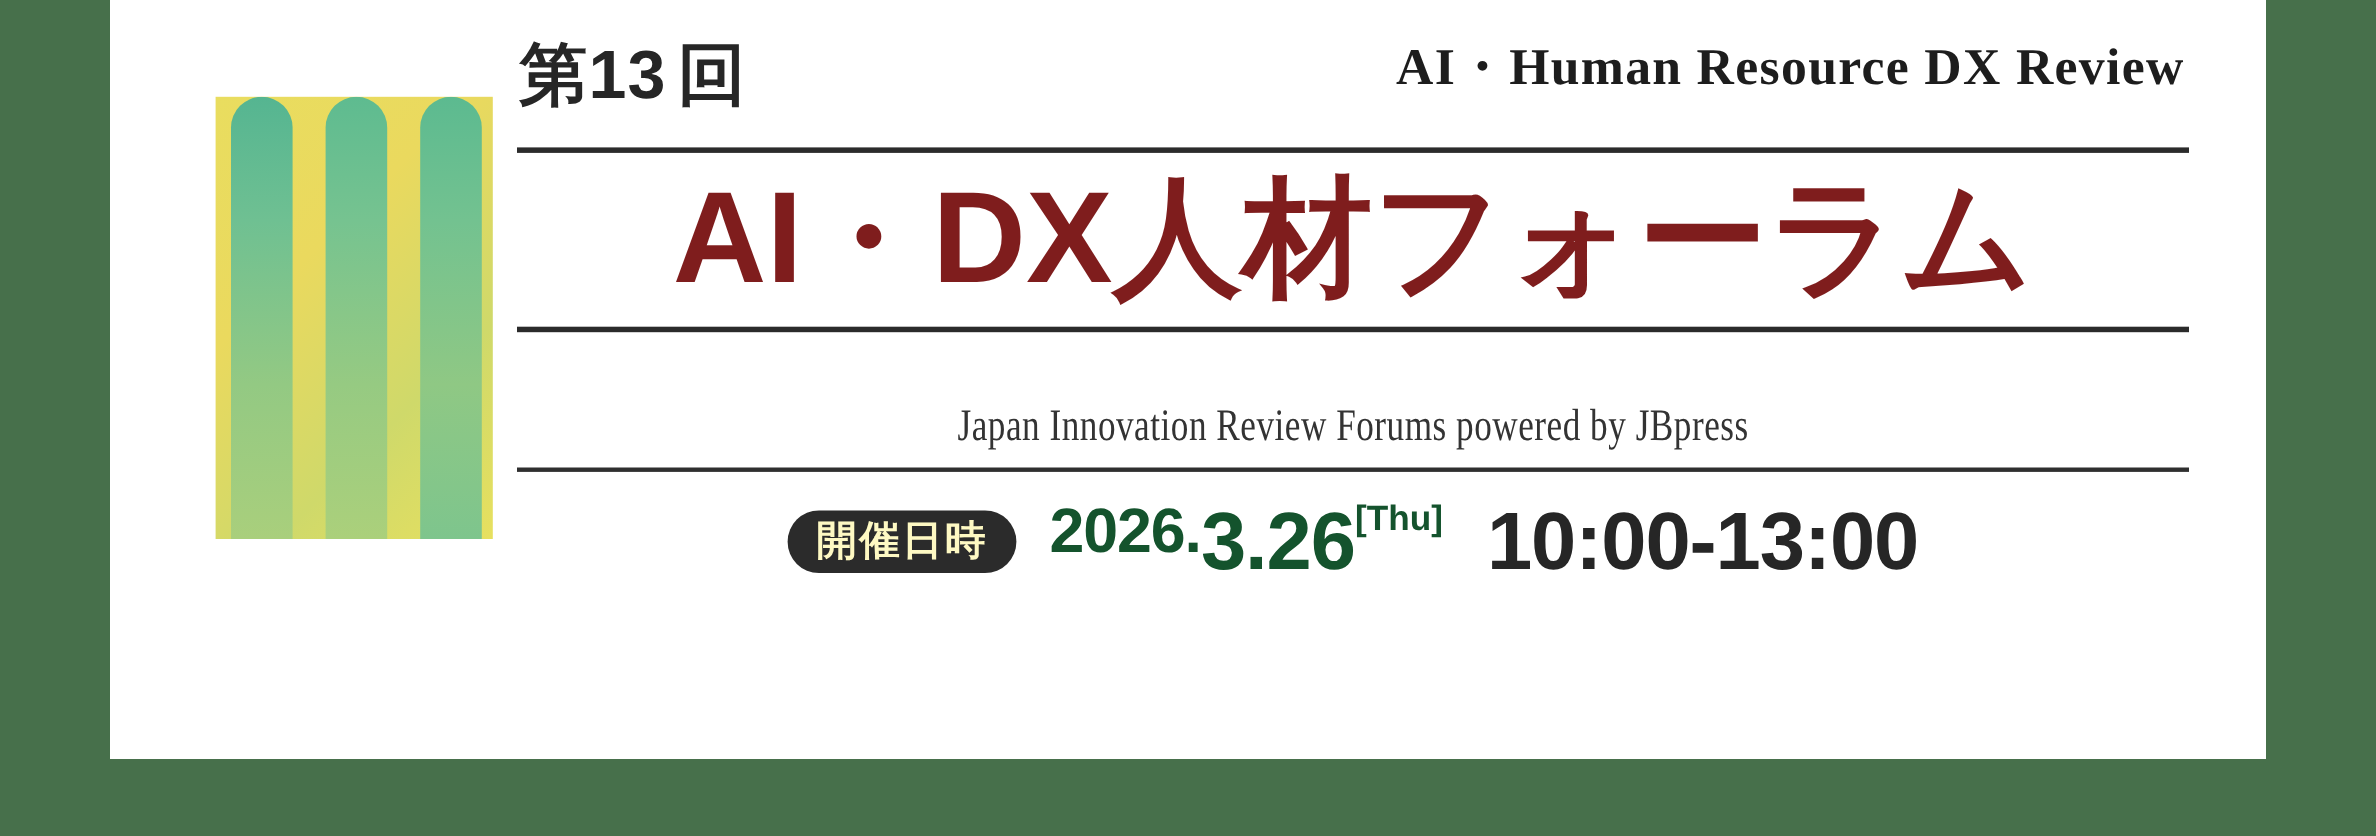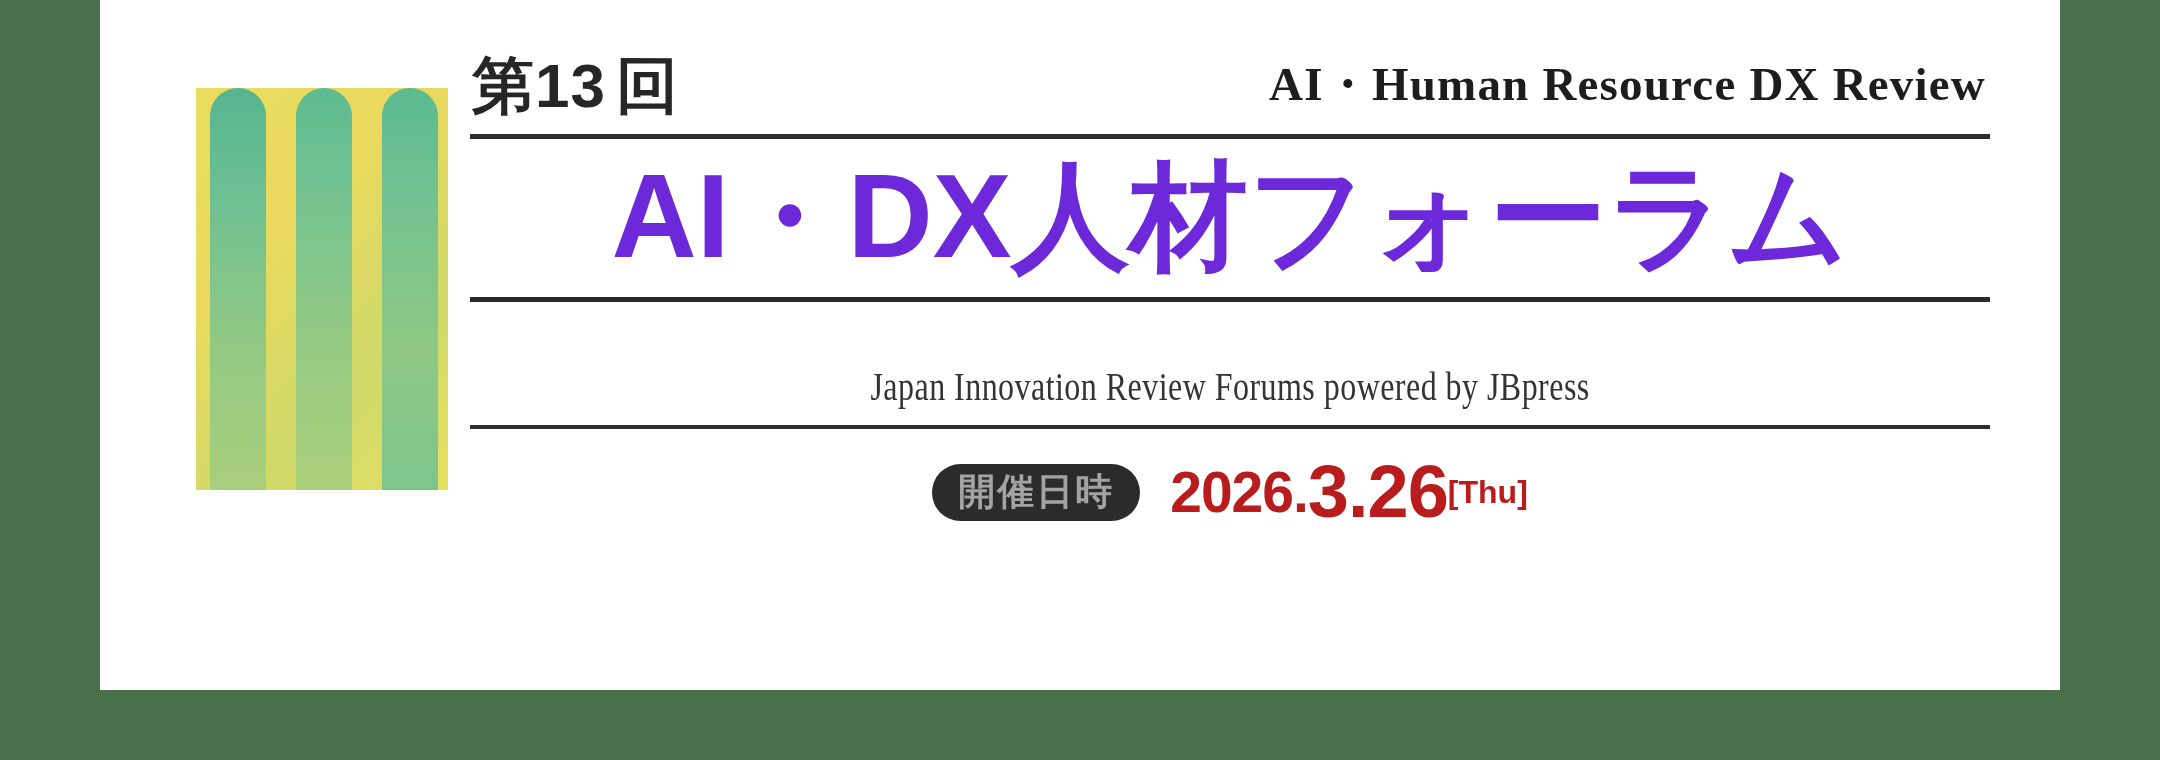--- a/index.html
+++ b/index.html
@@ -27,21 +27,21 @@
     border-radius:28px 28px 0 0;
   }
   .logo .bar.b1 { left:14px;  background:linear-gradient(180deg,#55b591 0%, #6fc092 28%, #93c983 65%, #a9cf7c 100%); }
   .logo .bar.b2 { left:100px; background:linear-gradient(180deg,#5ebb90 0%, #76c390 28%, #96ca82 65%, #abd07b 100%); }
   .logo .bar.b3 { left:186px; background:linear-gradient(180deg,#5cba90 0%, #73c290 28%, #8fc884 65%, #7ec58d 100%); }
 
   
   .col { position:absolute; left:370px; top:38px; width:1520px; }
 
   .rowtop {
-    display:flex; align-items:center; justify-content:space-between;
+    display:flex; align-items:flex-start; justify-content:space-between;
     height:96px; padding:0 4px 0 2px;
   }
   .kaisu {
     font-size:62px; font-weight:700; color:#262626;
     letter-spacing:1px; line-height:1; white-space:nowrap;
   }
   .kaisu .num { font-family:"Liberation Sans", sans-serif; }
   .kaisu .kai { margin-left:10px; }
   .enhead {
     font-family:"Liberation Serif", serif;
@@ -51,43 +51,43 @@
   }
 
   .rule { height:5px; background:#2b2b2b; width:100%; }
   .rule.thin { height:4px; background:#2f2f2f; }
 
   .titlewrap {
     height:158px; display:flex; align-items:center; justify-content:center;
     padding-bottom:4px;
   }
   .title {
-    font-size:118px; font-weight:700; color:#6d28d9;
+    font-size:118px; font-weight:700; color:#7f1d1d;
     letter-spacing:0px; line-height:1; white-space:nowrap;
   }
 
   .tagwrap { height:79px; display:flex; align-items:center; justify-content:center;margin-top:44px; }
   .tagline {
     font-family:"Liberation Serif", serif;
     font-size:41px; color:#333333; letter-spacing:0.6px;
     white-space:nowrap; transform:scaleX(0.78); transform-origin:center;
   }
 
   .daterow {
     display:flex; align-items:center; justify-content:center;
     height:110px; gap:0px; padding-top:16px;
   }
   .pill {
-    background:#2b2b2b; color:#a3a3a3; border-radius:30px;
+    background:#2b2b2b; color:#fef9c3; border-radius:30px;
     font-size:37px; font-weight:700; letter-spacing:2px;
     padding:9px 26px 11px 26px; line-height:1; white-space:nowrap;
   }
   .datetxt {
-    color:#b91c1c; font-weight:700; line-height:1; white-space:nowrap;
-    margin-left:30px; display:flex; align-items:center;
+    color:#14532d; font-weight:700; line-height:1; white-space:nowrap;
+    margin-left:30px; display:flex; align-items:flex-start;
   }
   .datetxt .yr    { font-size:57px; letter-spacing:-1px; }
   .datetxt .md    { font-size:74px; letter-spacing:-1px; }
   .datetxt .dow   { font-size:32px; letter-spacing:0px; }
   .timetxt {
     color:#262626; font-weight:700; font-size:74px;
     line-height:1; white-space:nowrap; margin-left:40px; letter-spacing:-1px;
   }
 </style>
 </head>
@@ -124,17 +124,18 @@
 
       <div class="rule thin"></div>
 
       <div class="daterow">
         <div class="pill">開催日時</div>
         <div class="datetxt">
           <span class="yr">2026.</span>
           <span class="md">3.26</span>
           <span class="dow">[Thu]</span>
         </div>
+        <div class="timetxt">10:00-13:00</div>
       </div>
 
     </div>
   </div>
 </div>
 
 </body></html>

